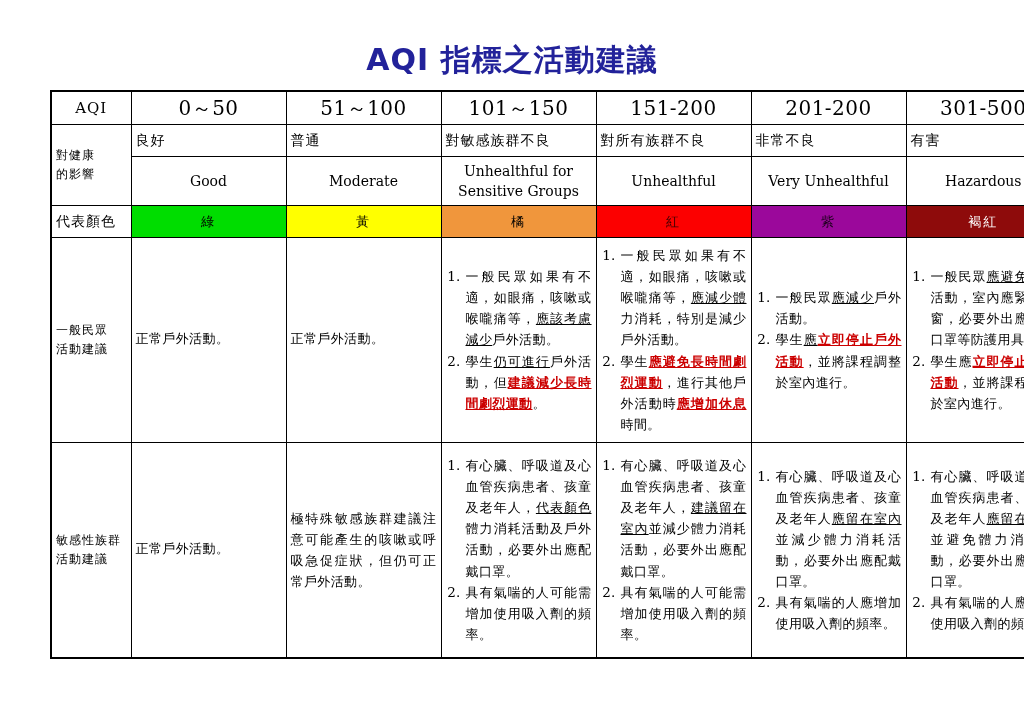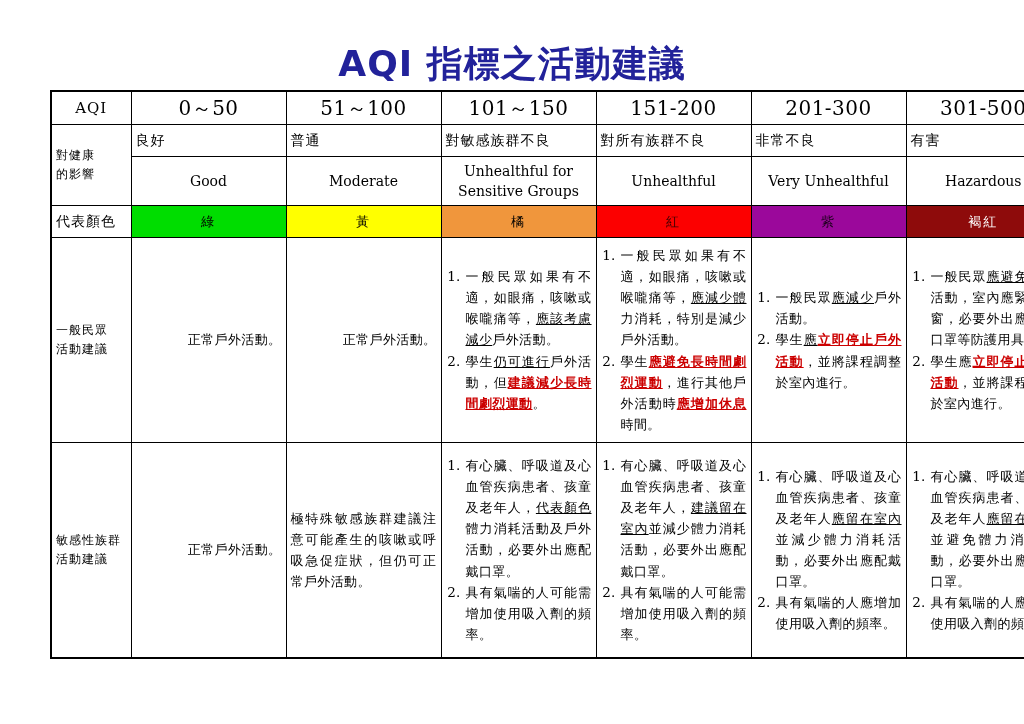--- a/index.html
+++ b/index.html
@@ -19,21 +19,21 @@
     height: 724px;
     background: #ffffff;
   }
   #title {
     position: absolute;
     top: 40px;
     left: 0;
     width: 1024px;
     text-align: center;
     font-family: "DejaVu Sans", "Liberation Sans", sans-serif;
-    font-size: 36px;
+    font-size: 30px;
     font-weight: 700;
     color: #22229a;
     letter-spacing: 1px;
   }
   #aqi-table {
     position: absolute;
     left: 50px;
     top: 90px;
     width: 925px;
     border-collapse: collapse;
@@ -100,21 +100,21 @@
 
   
   .advice {
     vertical-align: top;
     font-family: "DejaVu Serif", "Liberation Serif", serif;
     font-size: 13px;
     line-height: 1.62;
     padding: 6px 5px 6px 5px;
     letter-spacing: 0.4px;
   }
-  .advice.plain { text-align: right; }
+  .advice.plain { text-align: left; font-family: Liberation Mono, monospace; }
   .advice.justify { text-align: justify; text-align-last: left; }
   .advice ol {
     margin: 0;
     padding: 0 0 0 20px;
     list-style-position: outside;
   }
   .advice ol li {
     margin: 0 0 0 0;
     padding: 0;
     text-align: justify;
@@ -148,21 +148,21 @@
         <col class="col-band">
     </colgroup>
     <tbody>
 
       <tr>
         <td class="hdr-aqi">AQI</td>
         <td class="hdr">0～50</td>
         <td class="hdr">51～100</td>
         <td class="hdr">101～150</td>
         <td class="hdr">151-200</td>
-        <td class="hdr">201-300</td>
+        <td class="hdr">201-200</td>
         <td class="hdr">301-500</td>
       </tr>
 
       <tr>
         <td class="rowlabel" rowspan="2">
           <div>對健康</div>
           <div>的影響</div>
         </td>
         <td class="zh-cell">良好</td>
         <td class="zh-cell">普通</td>

